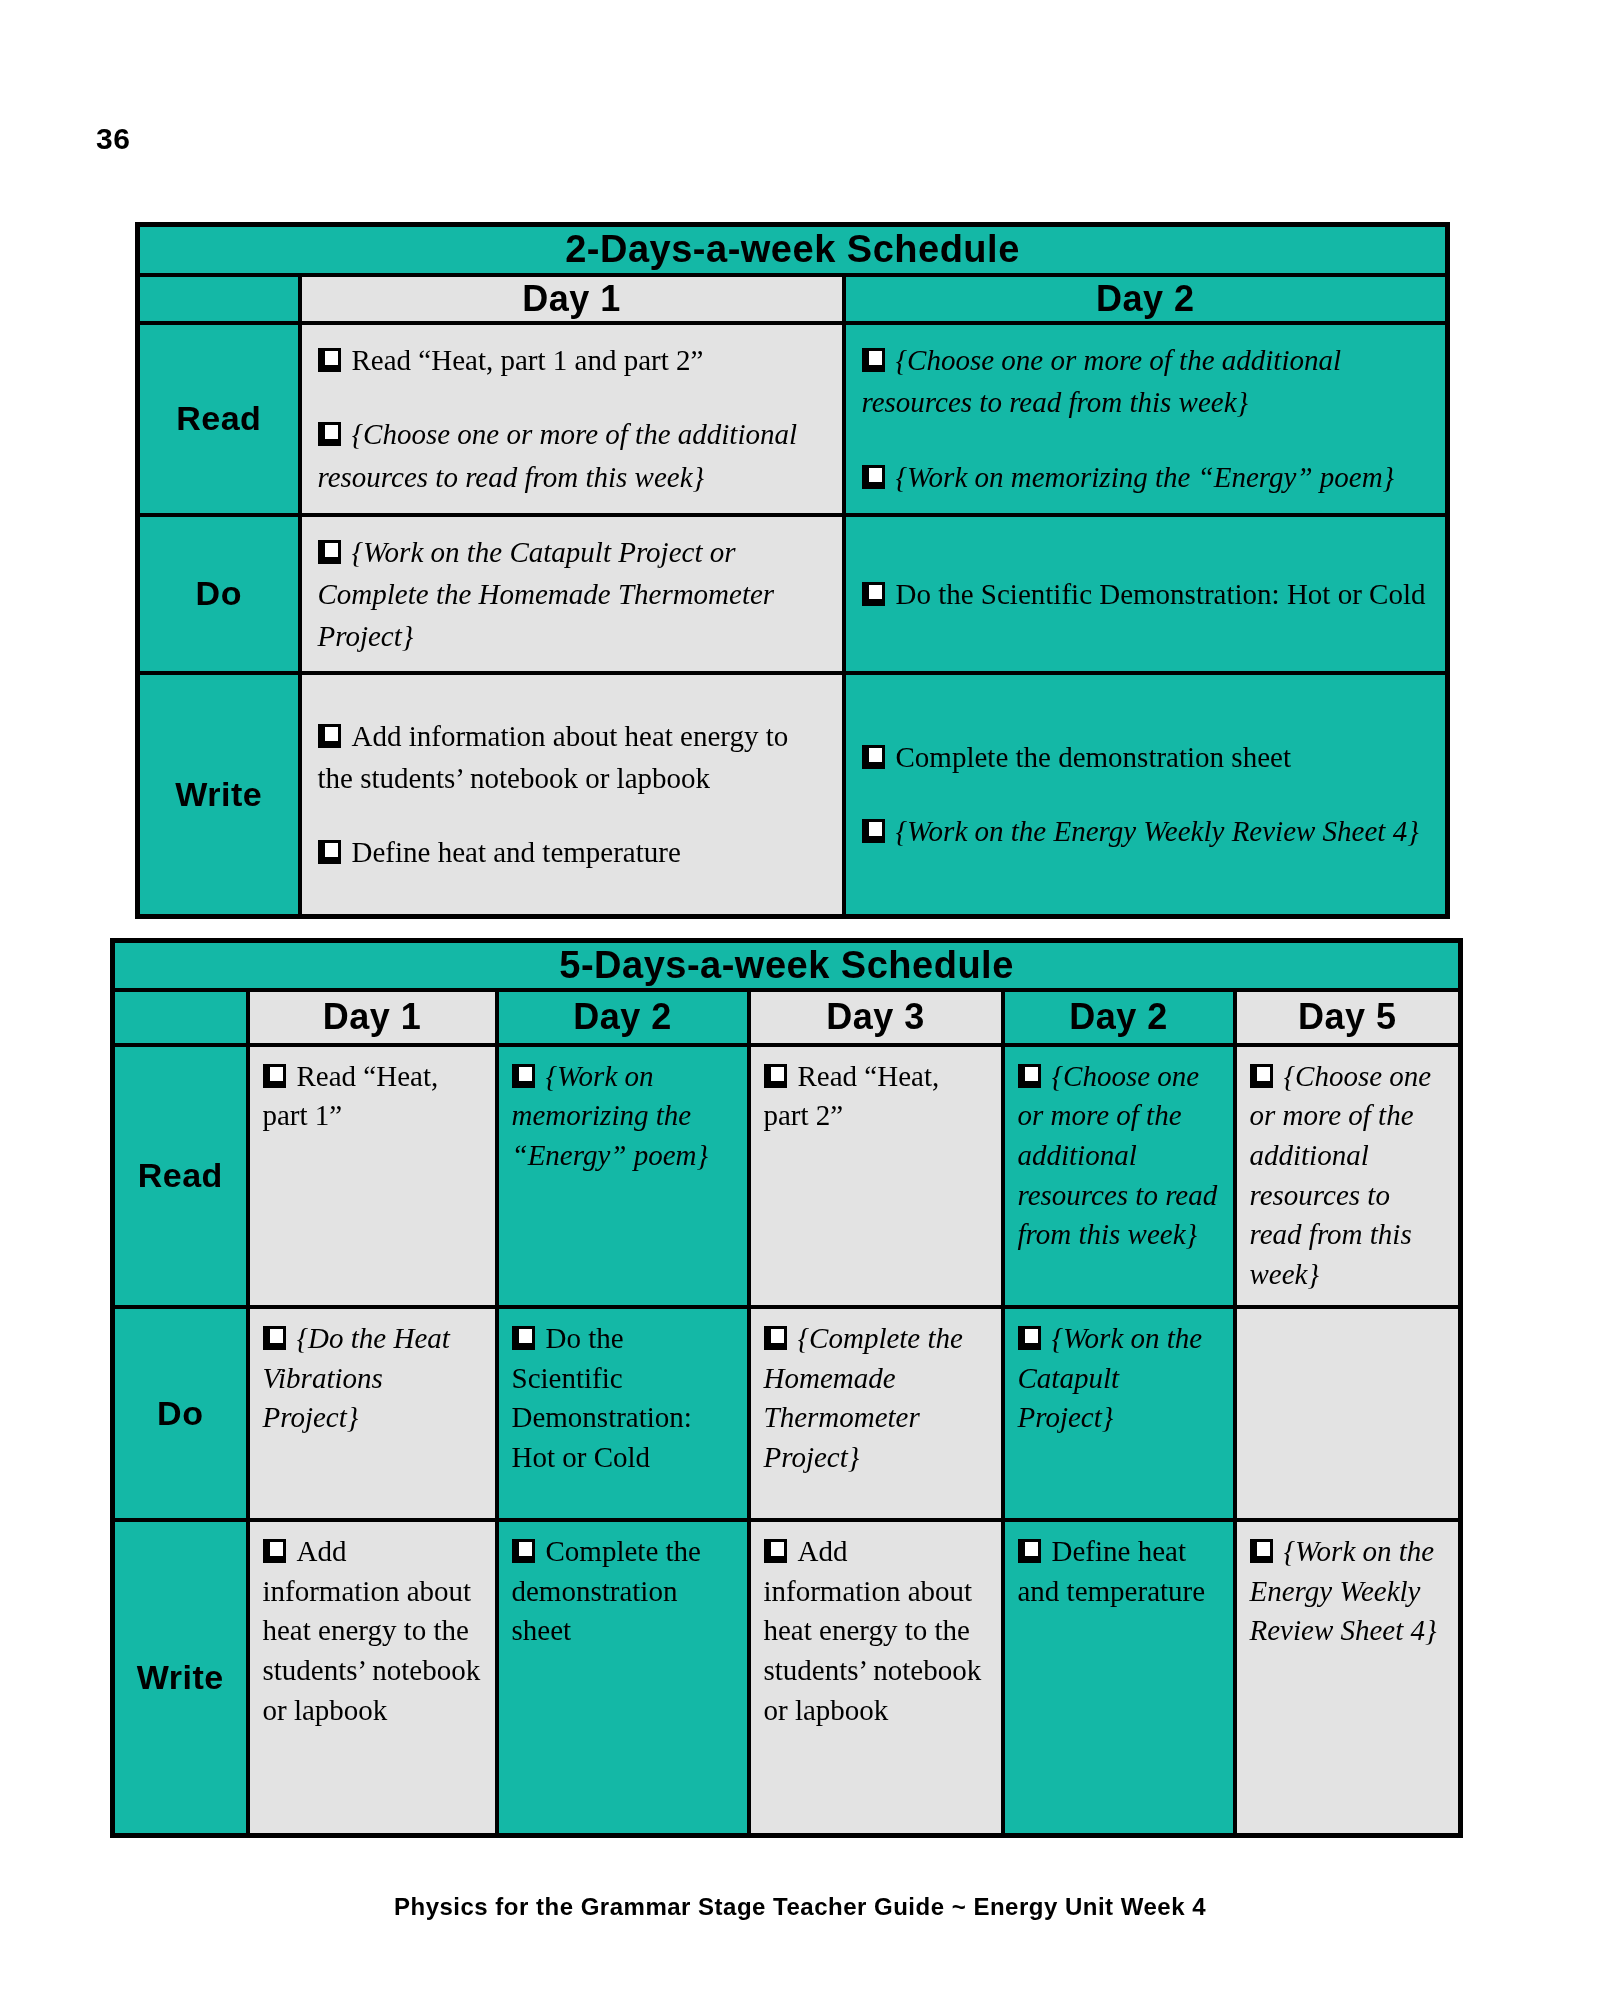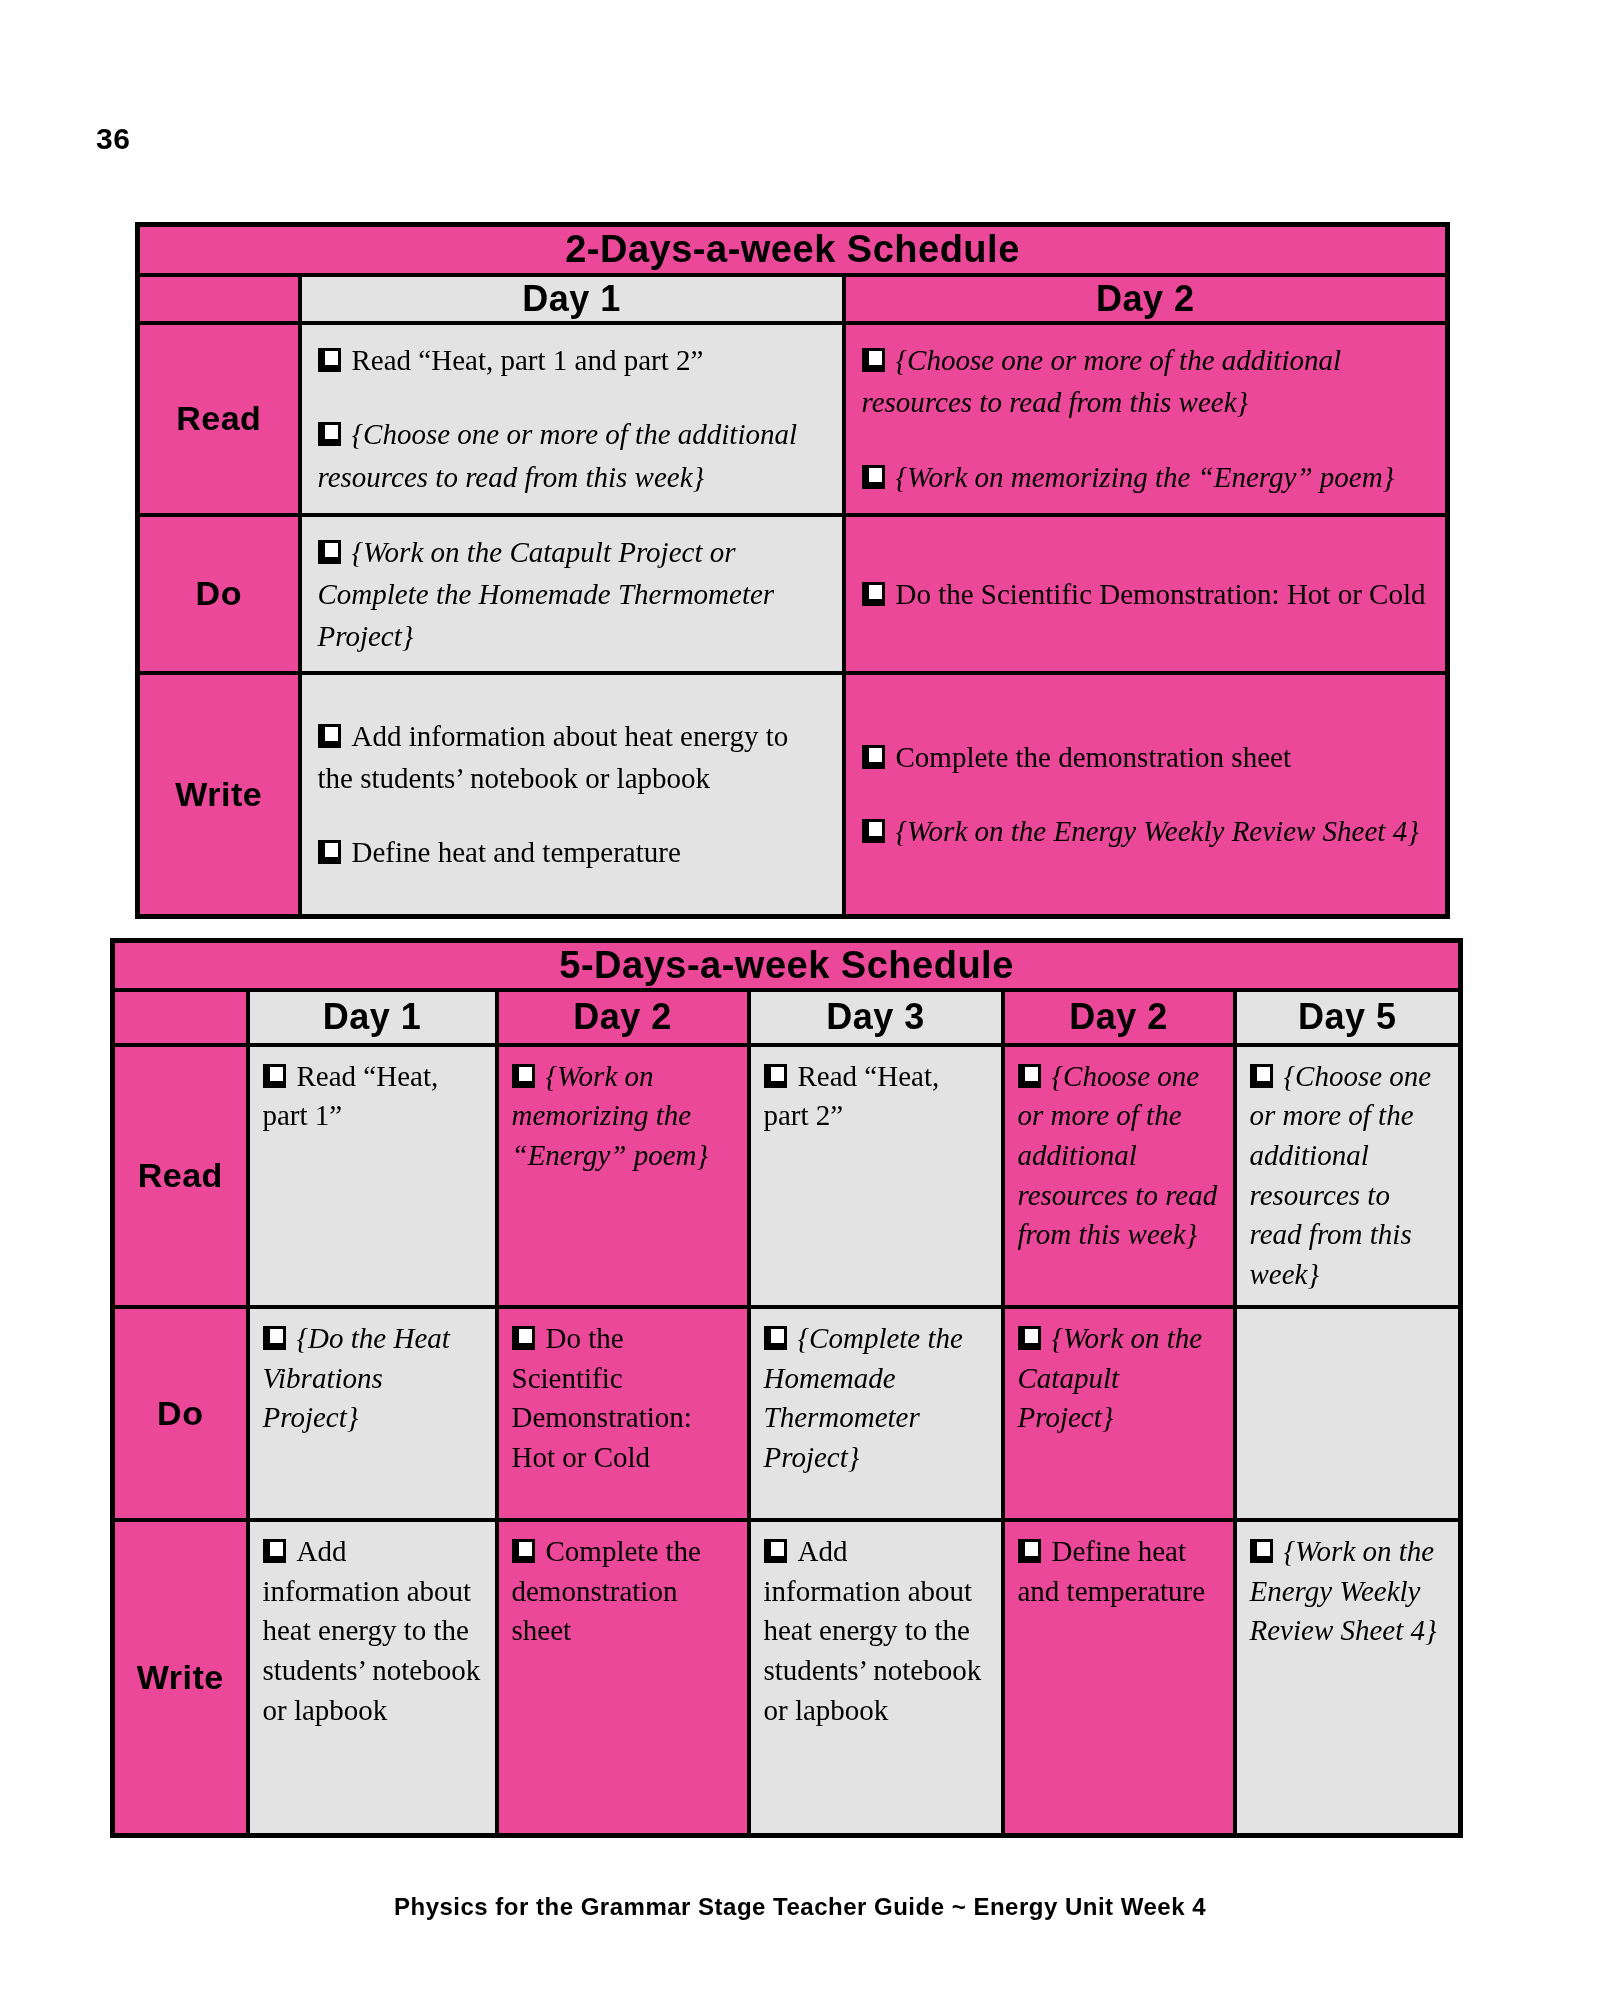--- a/index.html
+++ b/index.html
@@ -7,21 +7,21 @@
     position:relative; width:1600px; height:2000px; background:#ffffff;
     font-family:"Liberation Serif","DejaVu Serif",serif; color:#000;
     overflow:hidden;
   }
   .comic { font-family:"Liberation Sans","DejaVu Sans",sans-serif; font-weight:700; letter-spacing:0.5px; }
 
   .pagenum { position:absolute; left:96px; top:78px; font-size:30px;margin-top:44px; }
   .doc-title { position:absolute; left:0; top:102px; width:100%; text-align:center; font-size:44px; }
   .doc-footer { position:absolute; left:0; top:1893px; width:100%; text-align:center; font-size:24px; }
 
-  table.sched { border-collapse:collapse; table-layout:fixed; position:absolute; background:#ec4899; }
+  table.sched { border-collapse:collapse; table-layout:fixed; position:absolute; background:#14b8a6; }
   table.sched td { border:4px solid #000; padding:0; }
   table.sched { border:5px solid #000; }
   #table-2day { left:135px; top:222px; width:1310px; }
   #table-5day { left:110px; top:938px; width:1348px; }
 
   td.ttl  { text-align:center; vertical-align:middle; font-size:38px; }
   td.day  { text-align:center; vertical-align:middle; font-size:36px; }
   td.lbl  { text-align:center; vertical-align:middle; font-size:34px; }
   td.shade { background:#e3e3e3; }
 

